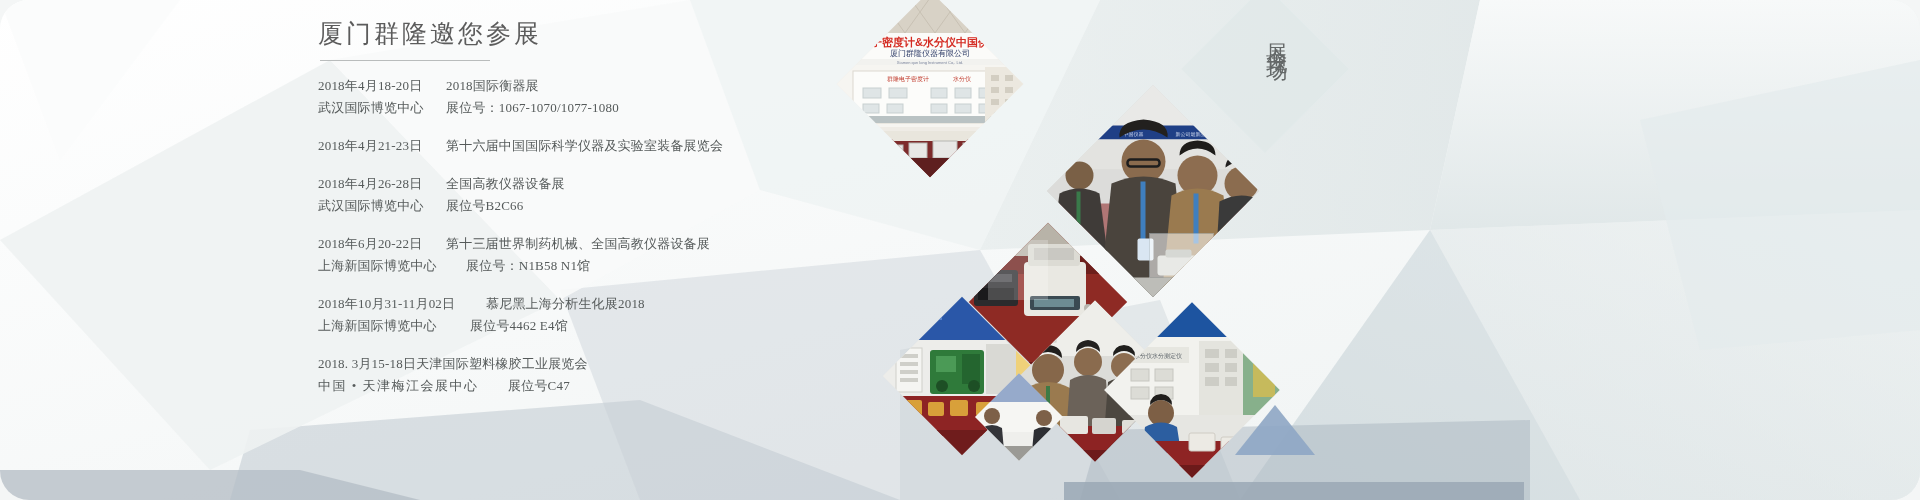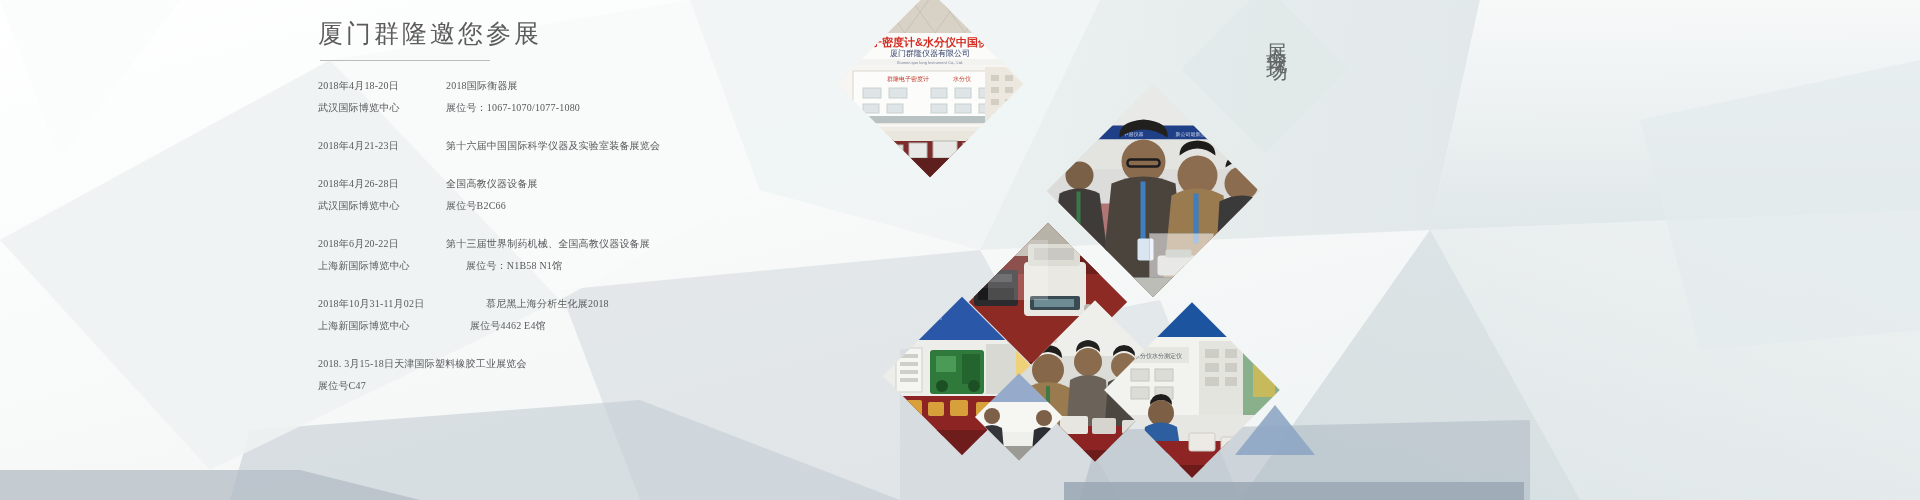--- a/index.html
+++ b/index.html
@@ -2,33 +2,33 @@
 <html><head>
 <meta charset="utf-8">
 <style>
   html,body{margin:0;padding:0;}
   body{
     width:1920px;height:500px;overflow:hidden;
     font-family:"Liberation Serif","DejaVu Serif",serif;
     background:#f4f6f6;
   }
   .banner{position:relative;width:1920px;height:500px;overflow:hidden;
-    background:linear-gradient(110deg,#fdfdfc 0%,#fbfbfa 28%,#f3f5f5 52%,#eef2f2 70%,#e9eeee 86%,#e4eaea 100%);}
+    background:linear-gradient(110deg,#fdfdfc 0%,#fbfbfa 28%,#f3f5f5 52%,#eef2f2 70%,#e9eeee 86%,#e4eaea 100%);border-radius:29px;}
 
   
   .facets{position:absolute;inset:0;width:100%;height:100%;}
 
   
   .text-col{position:absolute;left:318px;top:18px;width:760px;z-index:6;}
   .title{font-size:25px;color:#5c5c5c;letter-spacing:3px;line-height:1.3;
     font-family:"Liberation Serif","DejaVu Serif",serif;font-weight:400;}
   .title-rule{width:170px;height:1px;background:#b9bcbc;margin:9px 0 14px 2px;}
 
   .entry{margin-bottom:16px;}
-  .entry .row{display:flex;align-items:baseline;color:#555a5a;font-size:10px;
+  .entry .row{display:flex;align-items:baseline;color:#555a5a;font-size:13px;
     line-height:22px;white-space:nowrap;letter-spacing:.2px;}
   .entry .c1{min-width:128px;display:inline-block;}
   .entry .c2{display:inline-block;}
   .entry.wide .c1{min-width:168px;}
 
   
   .vlabel{position:absolute;left:1262px;top:26px;z-index:8;
     font-size:21px;color:#646868;letter-spacing:6px;line-height:1.32;
     writing-mode:vertical-rl;text-orientation:upright;}
 
@@ -140,20 +140,21 @@
         <span class="c1" style="min-width:152px">上海新国际博览中心</span>
         <span class="c2">展位号4462 E4馆</span>
       </div>
     </div>
 
     <div class="entry">
       <div class="row">
         <span class="c2">2018. 3月15-18日天津国际塑料橡胶工业展览会</span>
       </div>
       <div class="row">
+        <span class="c1" style="min-width:190px;letter-spacing:1.5px">中国 • 天津梅江会展中心</span>
         <span class="c2">展位号C47</span>
       </div>
     </div>
 
   </div>
 
   <div class="vlabel">展会现场</div>
 
   <div class="collage">
 

